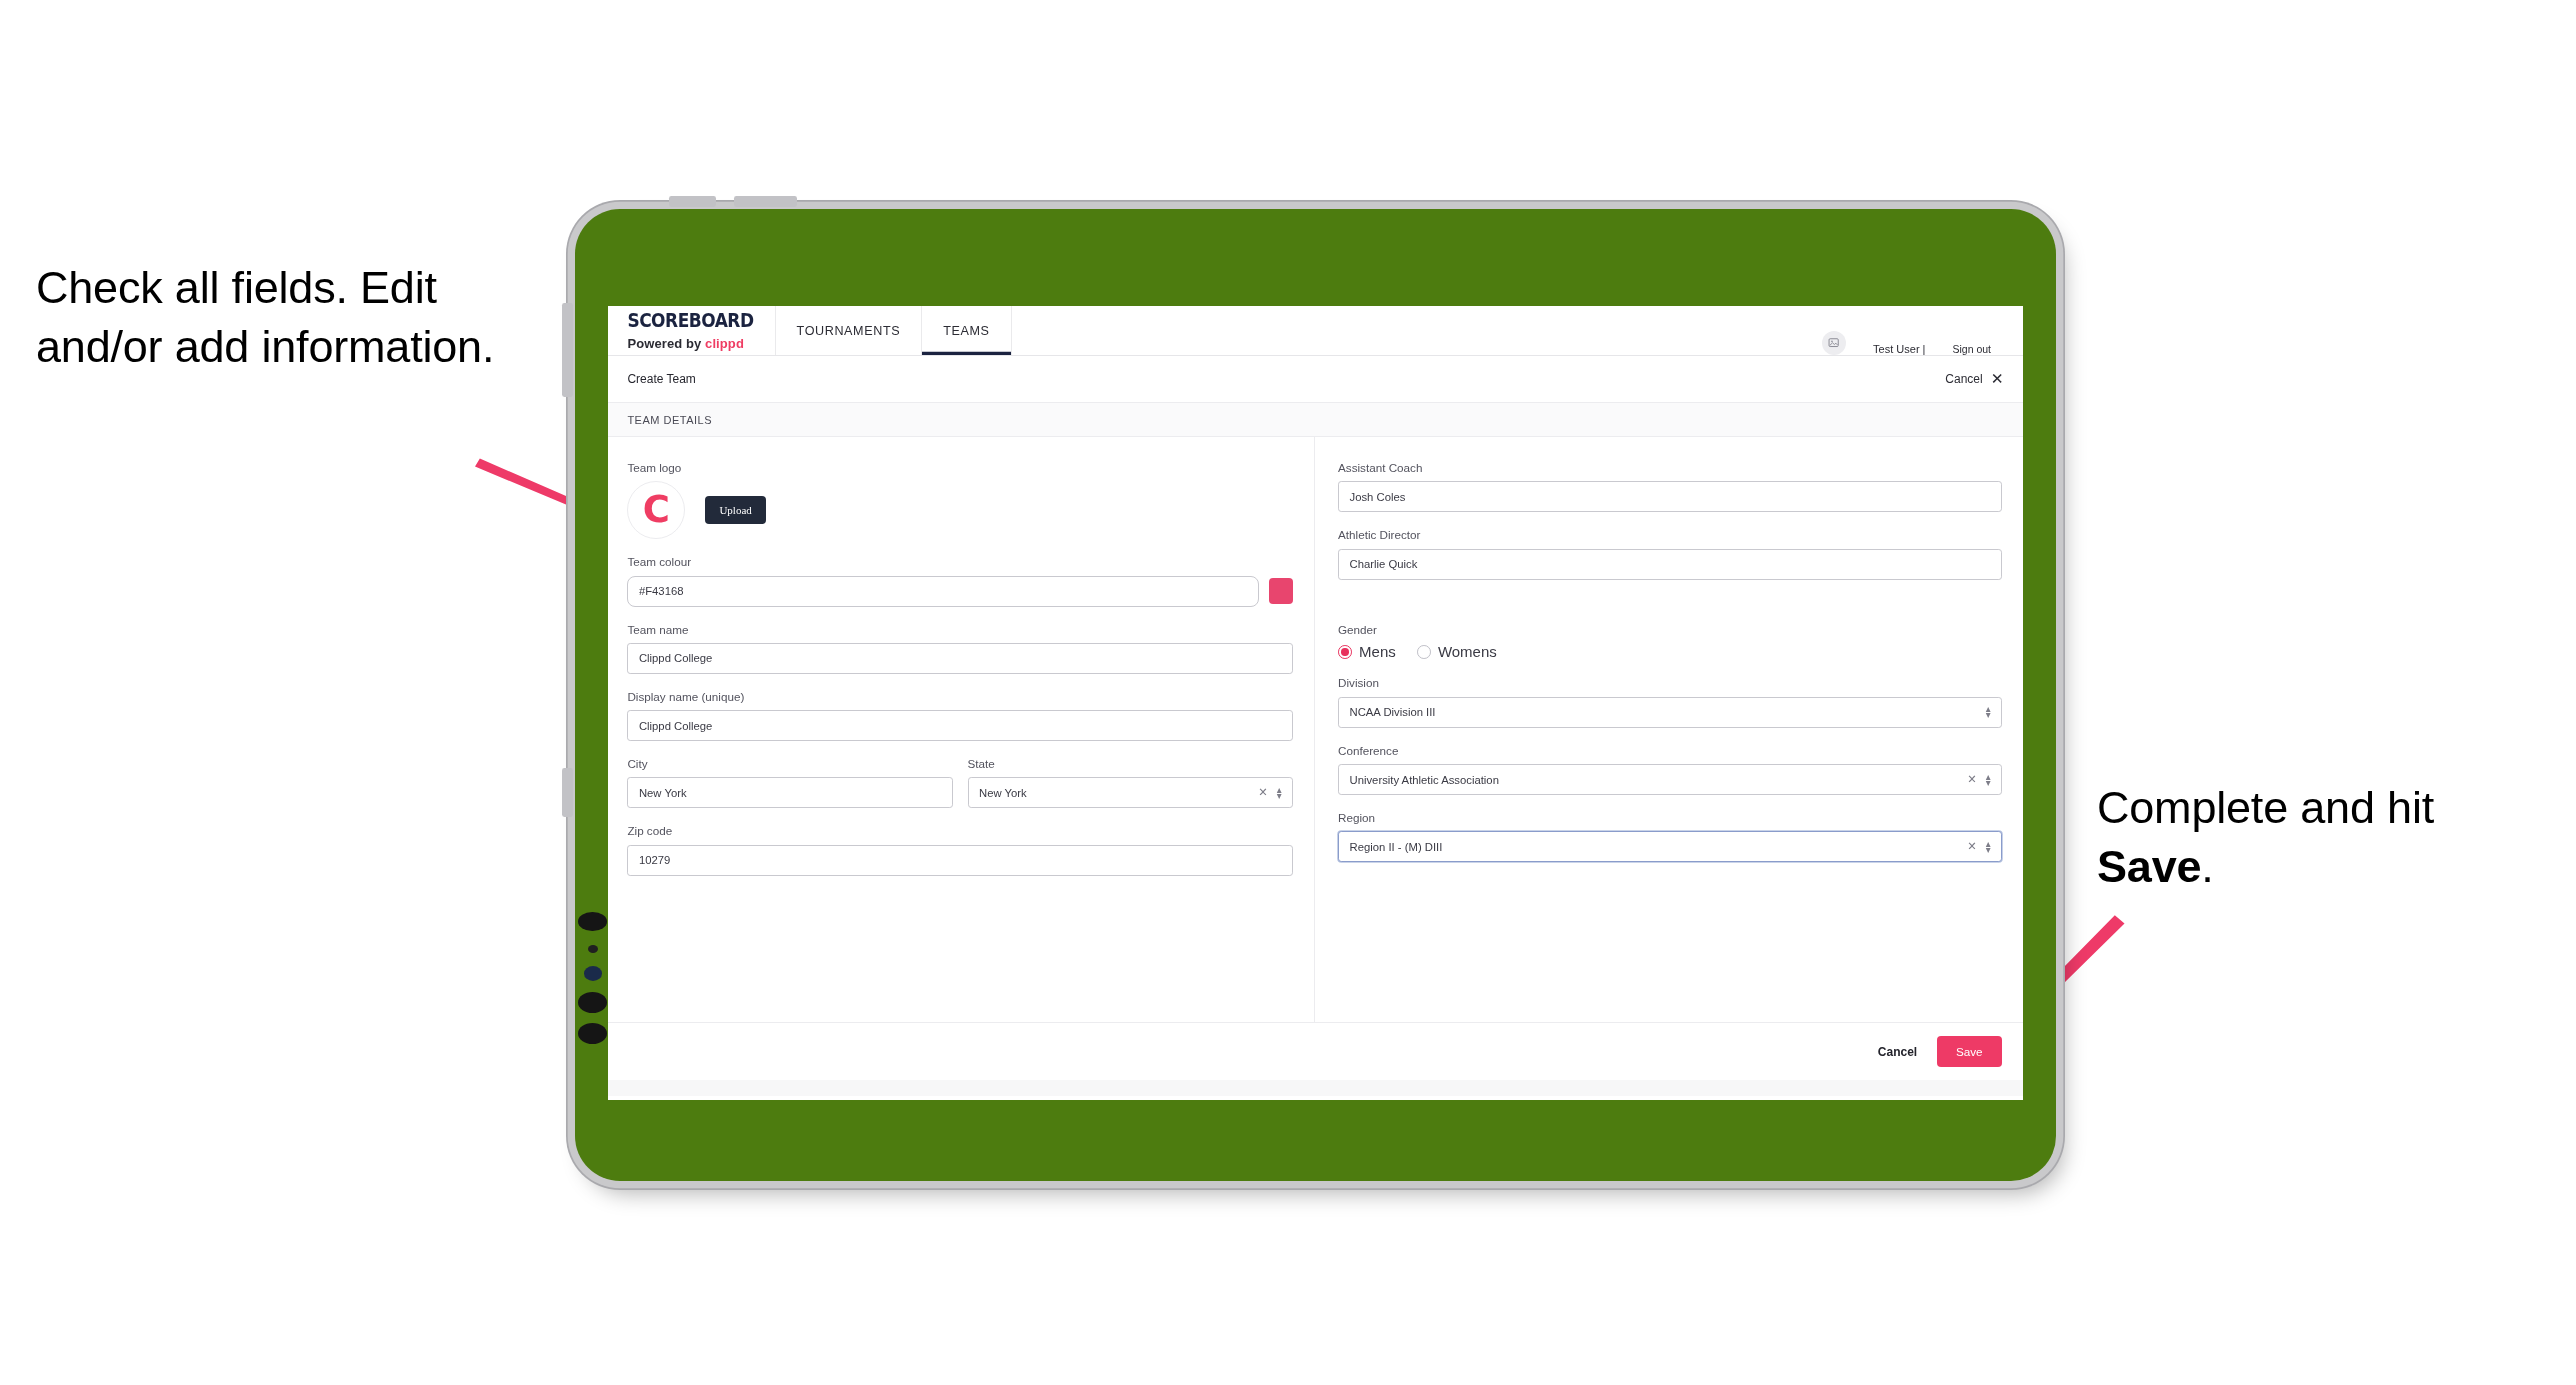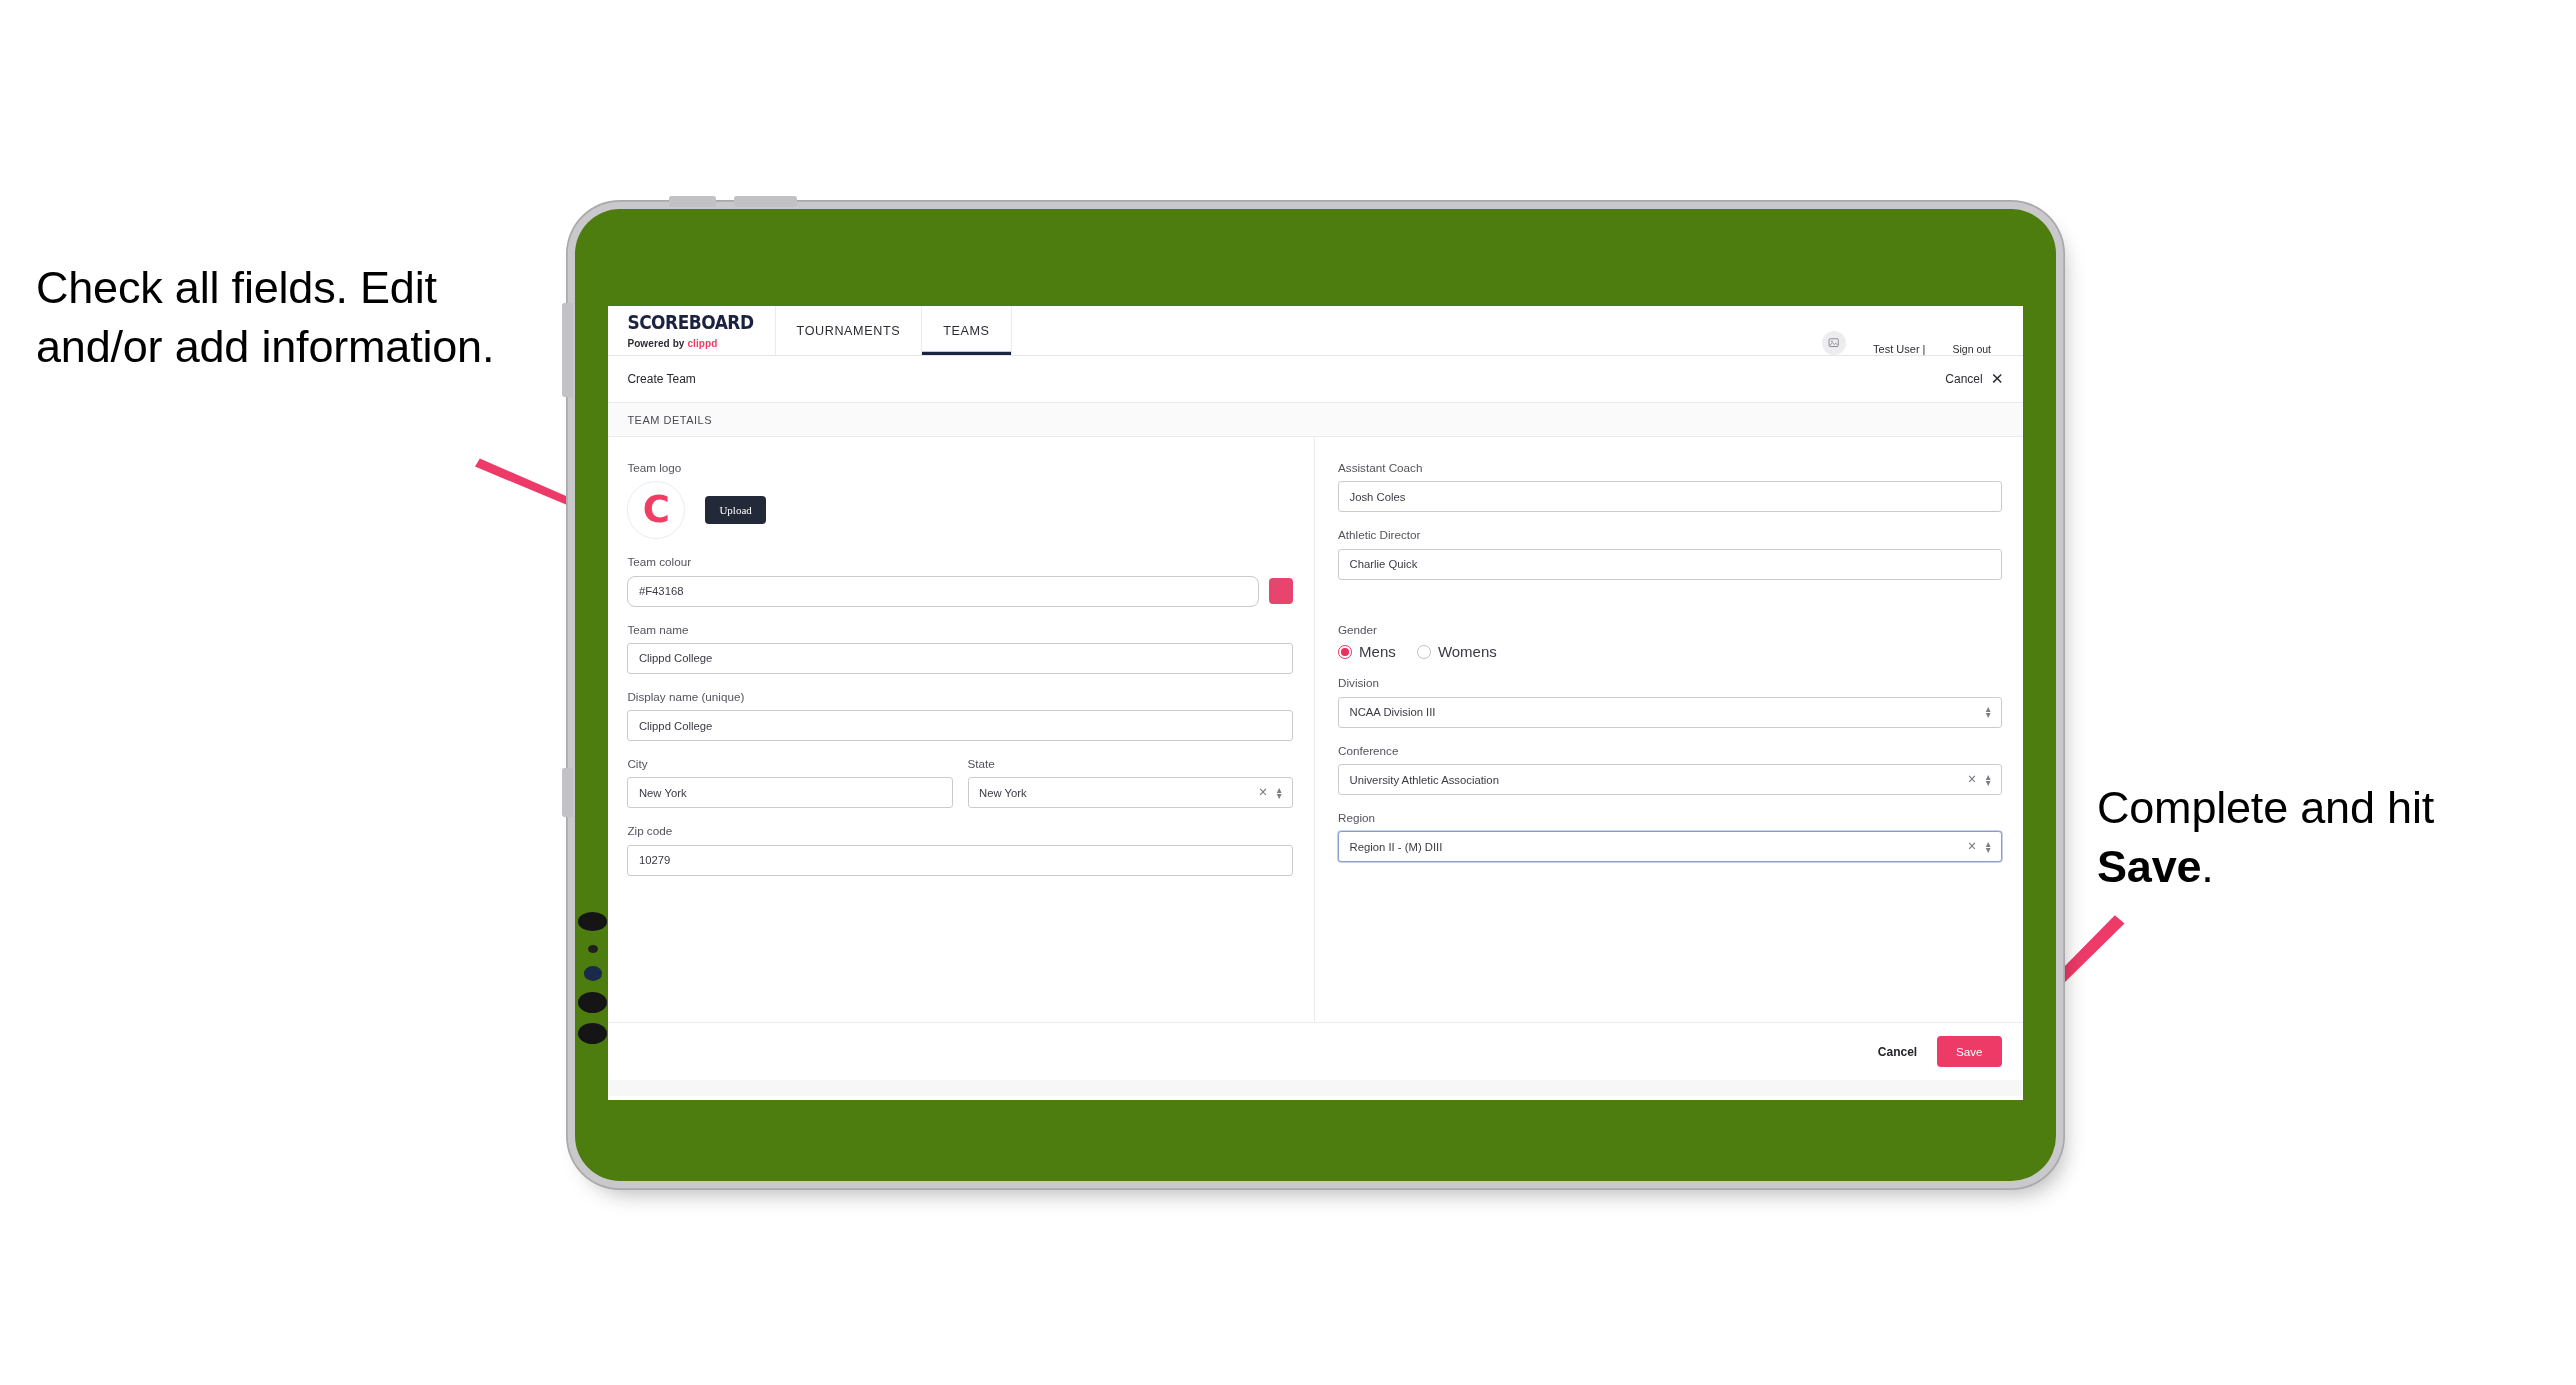--- a/index.html
+++ b/index.html
@@ -79,21 +79,21 @@
   }
   .brand-top {
     font-family: "DejaVu Sans", sans-serif;
     font-weight: 700; font-size: 17px; letter-spacing: -0.5px;
     color: #1b2340;
     transform: scaleY(1.18);
     transform-origin: left center;
   }
   .brand-sub {
     margin-top: 6.5px;
-    font-size: 10px; color: #2b2b33; font-weight: 600;
+    font-size: 13px; color: #2b2b33; font-weight: 600;
     letter-spacing: 0.1px;
   }
   .brand-sub i { font-style: normal; color: #ef3d63; font-weight: 700; }
 
   .navtab {
     display: flex; align-items: center;
     padding: 0 21px;
     font-size: 12.6px; letter-spacing: 0.6px;
     color: #2c2c34;
     border-right: 0.8px solid #eaeaec;

